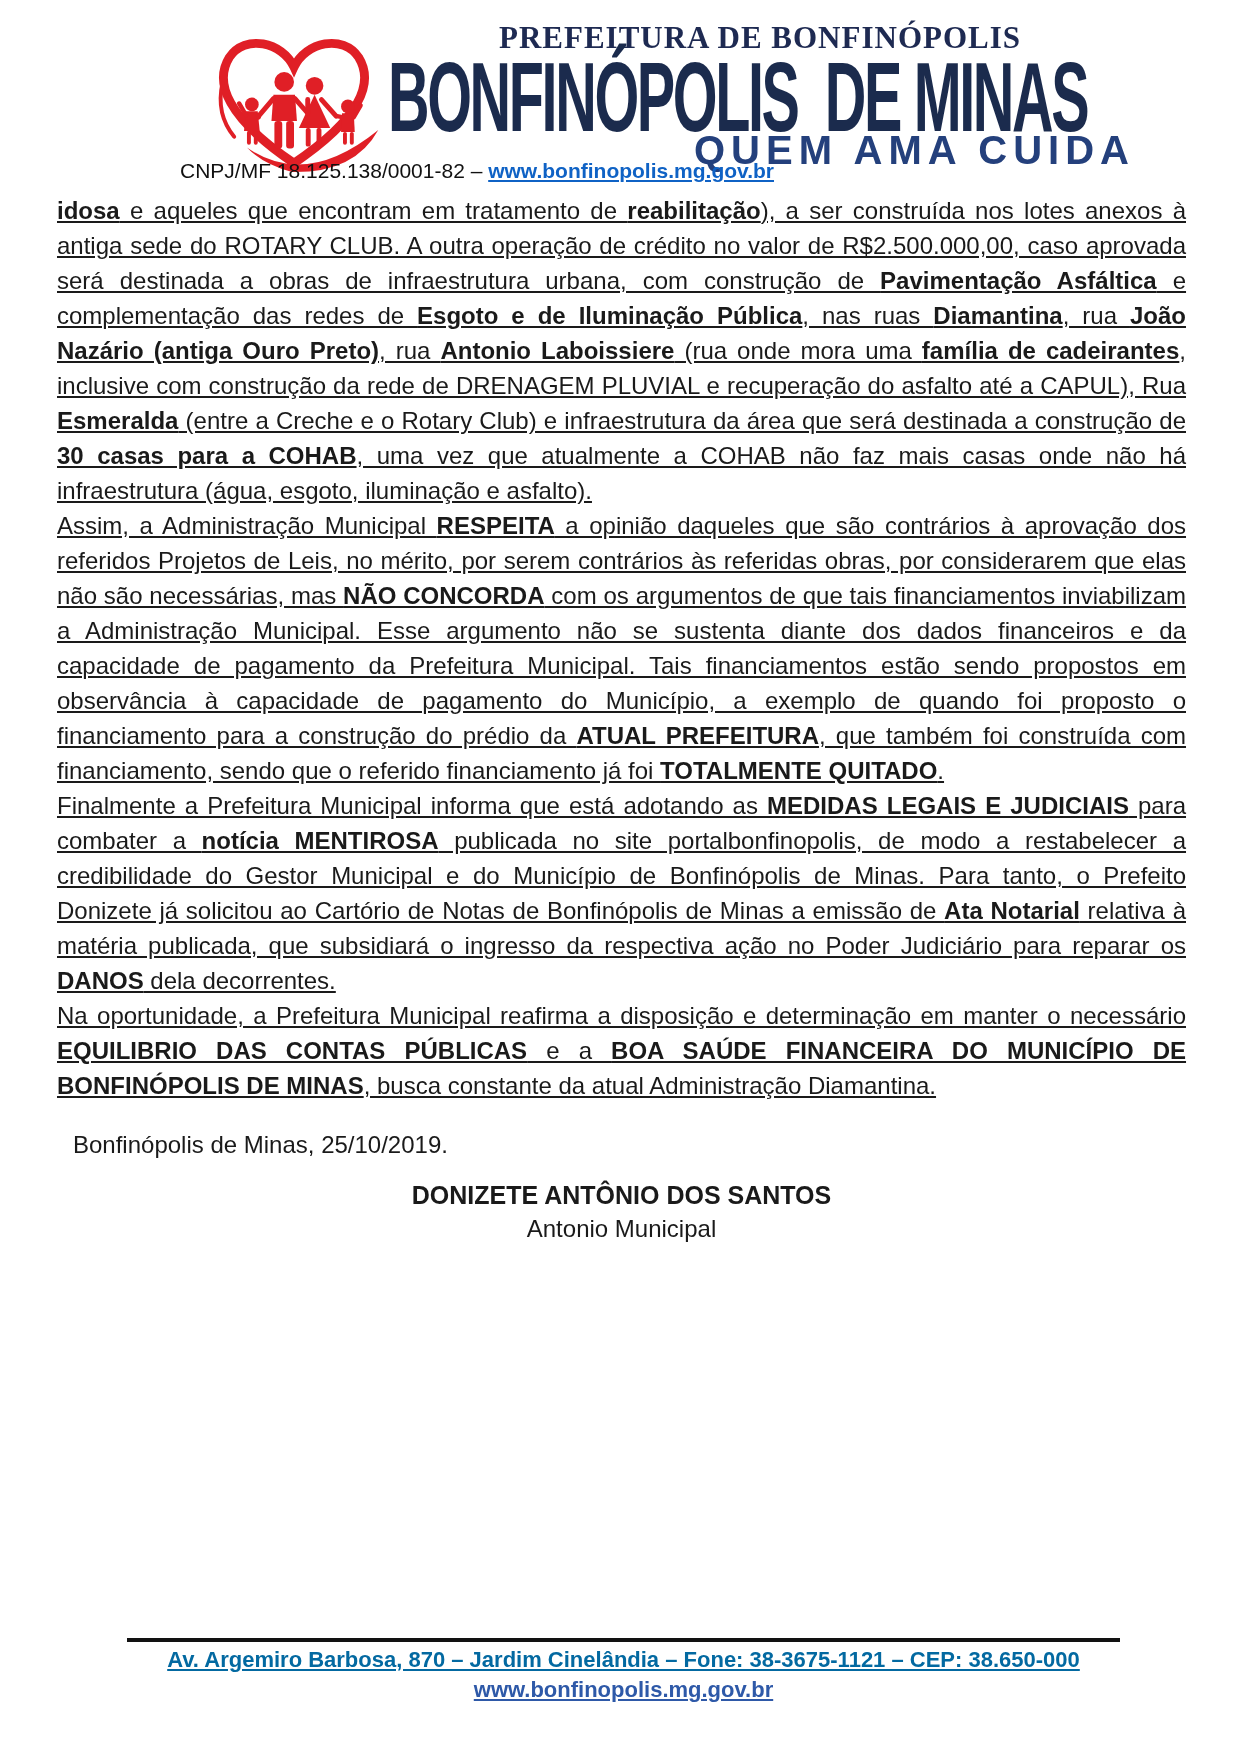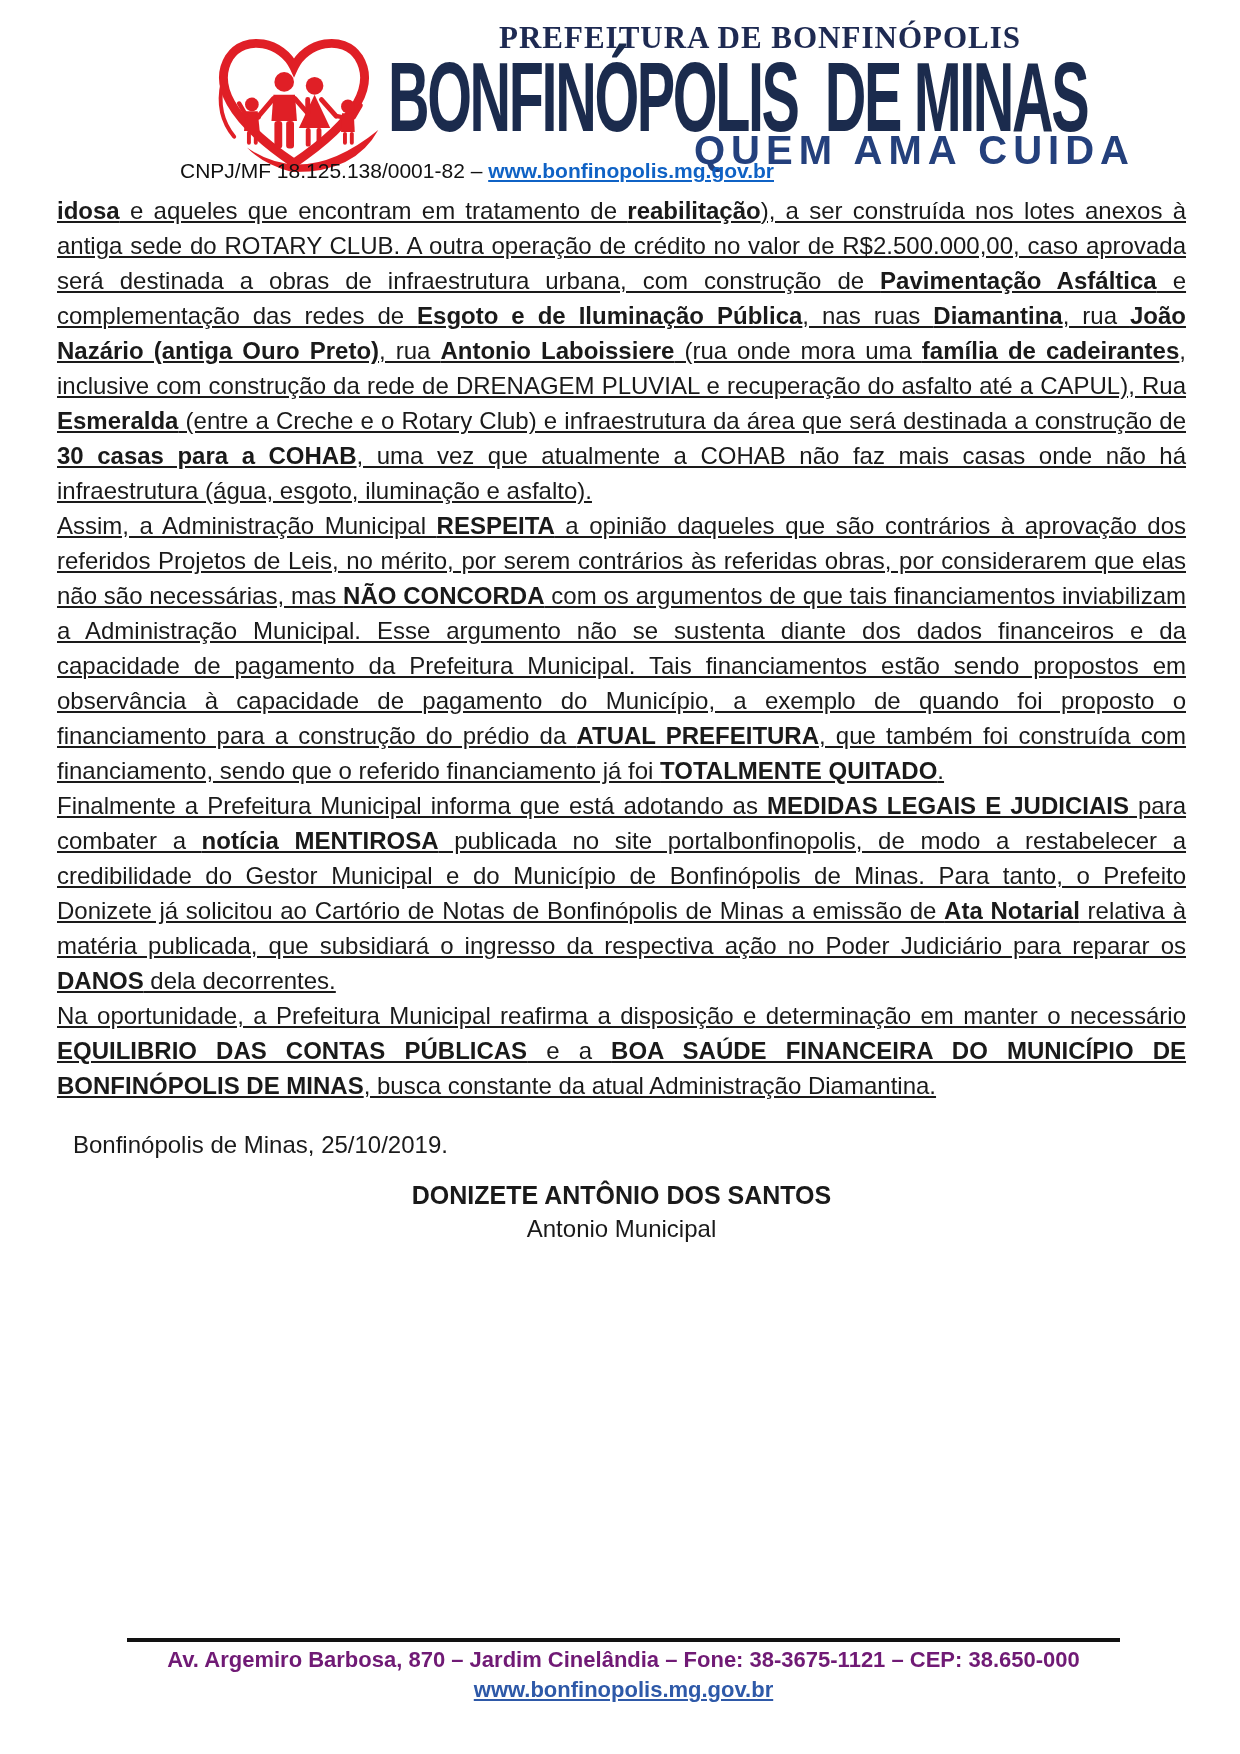--- a/index.html
+++ b/index.html
@@ -79,22 +79,23 @@
   .sig-title{
     margin:0;font-size:24px;line-height:33px;
   }
   
   .footer{
     position:absolute;left:127px;right:120px;top:1638px;
     text-align:center;
   }
   .footer-rule{height:4px;background:#121212;margin-bottom:4px;}
   .footer-address{
-    font-weight:bold;font-size:22px;line-height:28px;color:#701a75;
+    font-weight:bold;font-size:22px;line-height:28px;color:#0369a1;
     white-space:nowrap;
+    text-decoration:underline;
   }
   .footer-url{
     display:inline-block;margin-top:2px;
     font-weight:bold;font-size:22px;line-height:28px;
     color:var(--footer-link-blue);
     text-decoration:underline;cursor:pointer;
   }
 </style>
 </head>
 <body>

